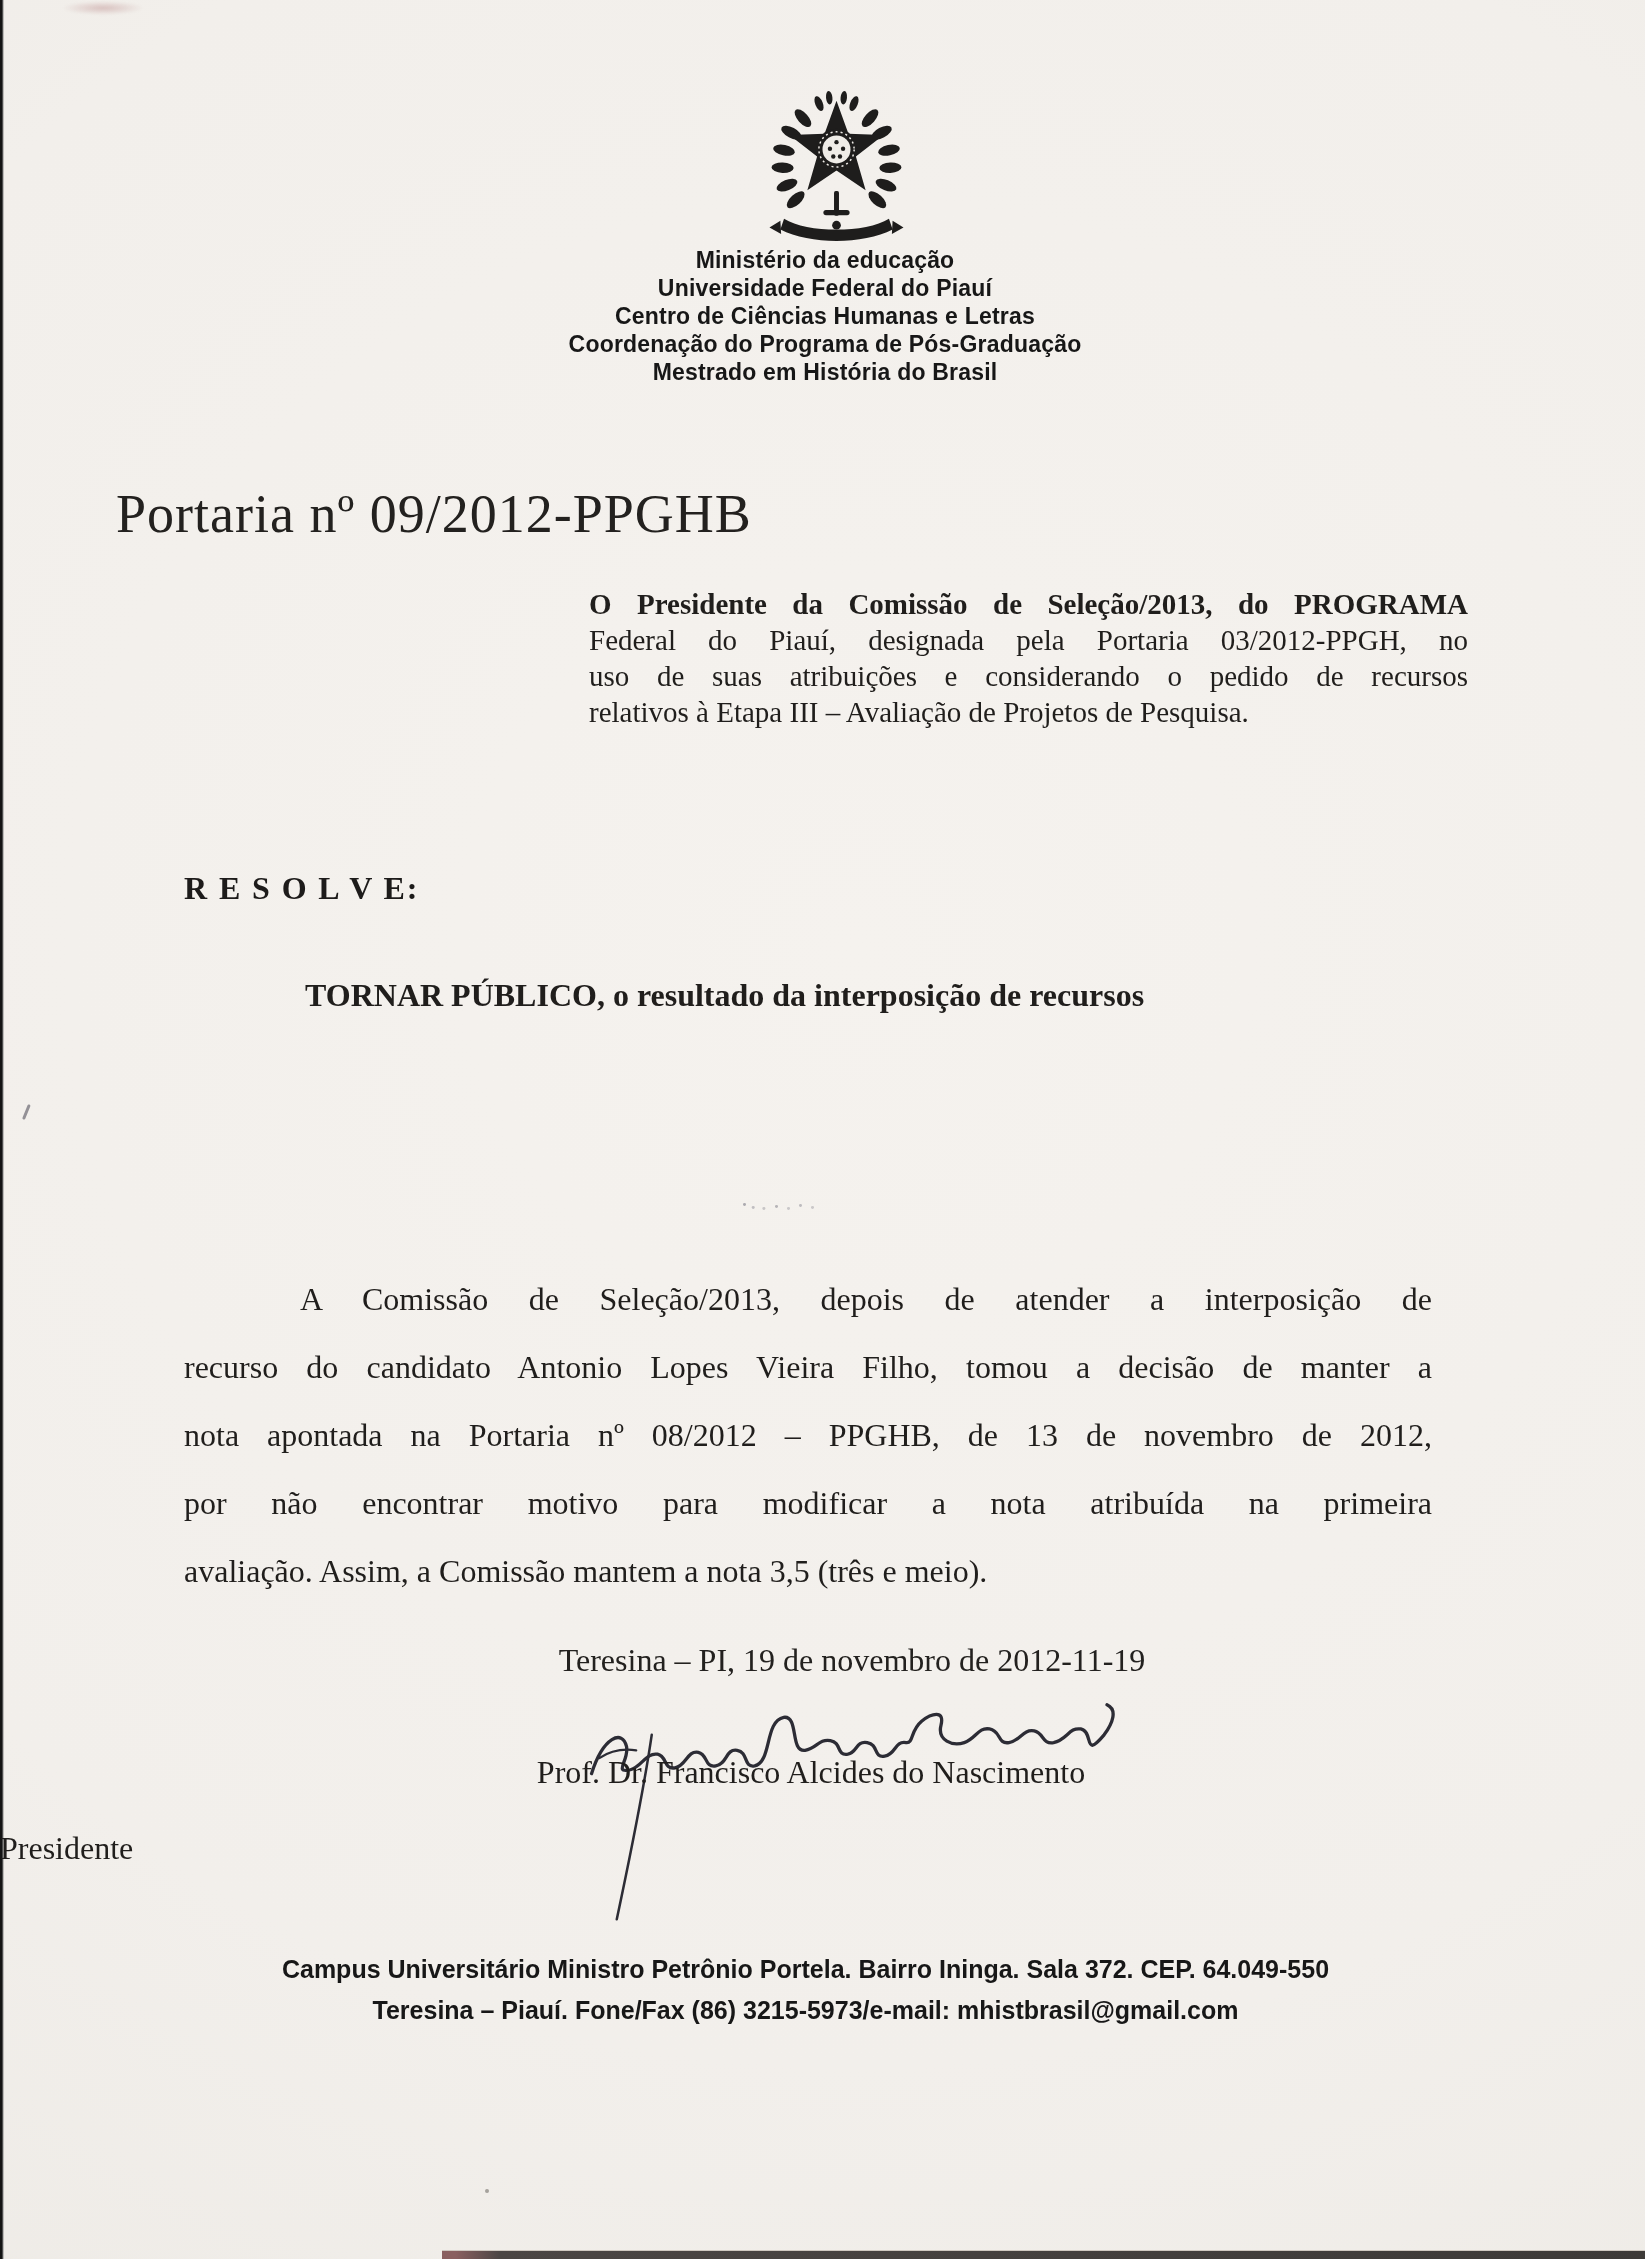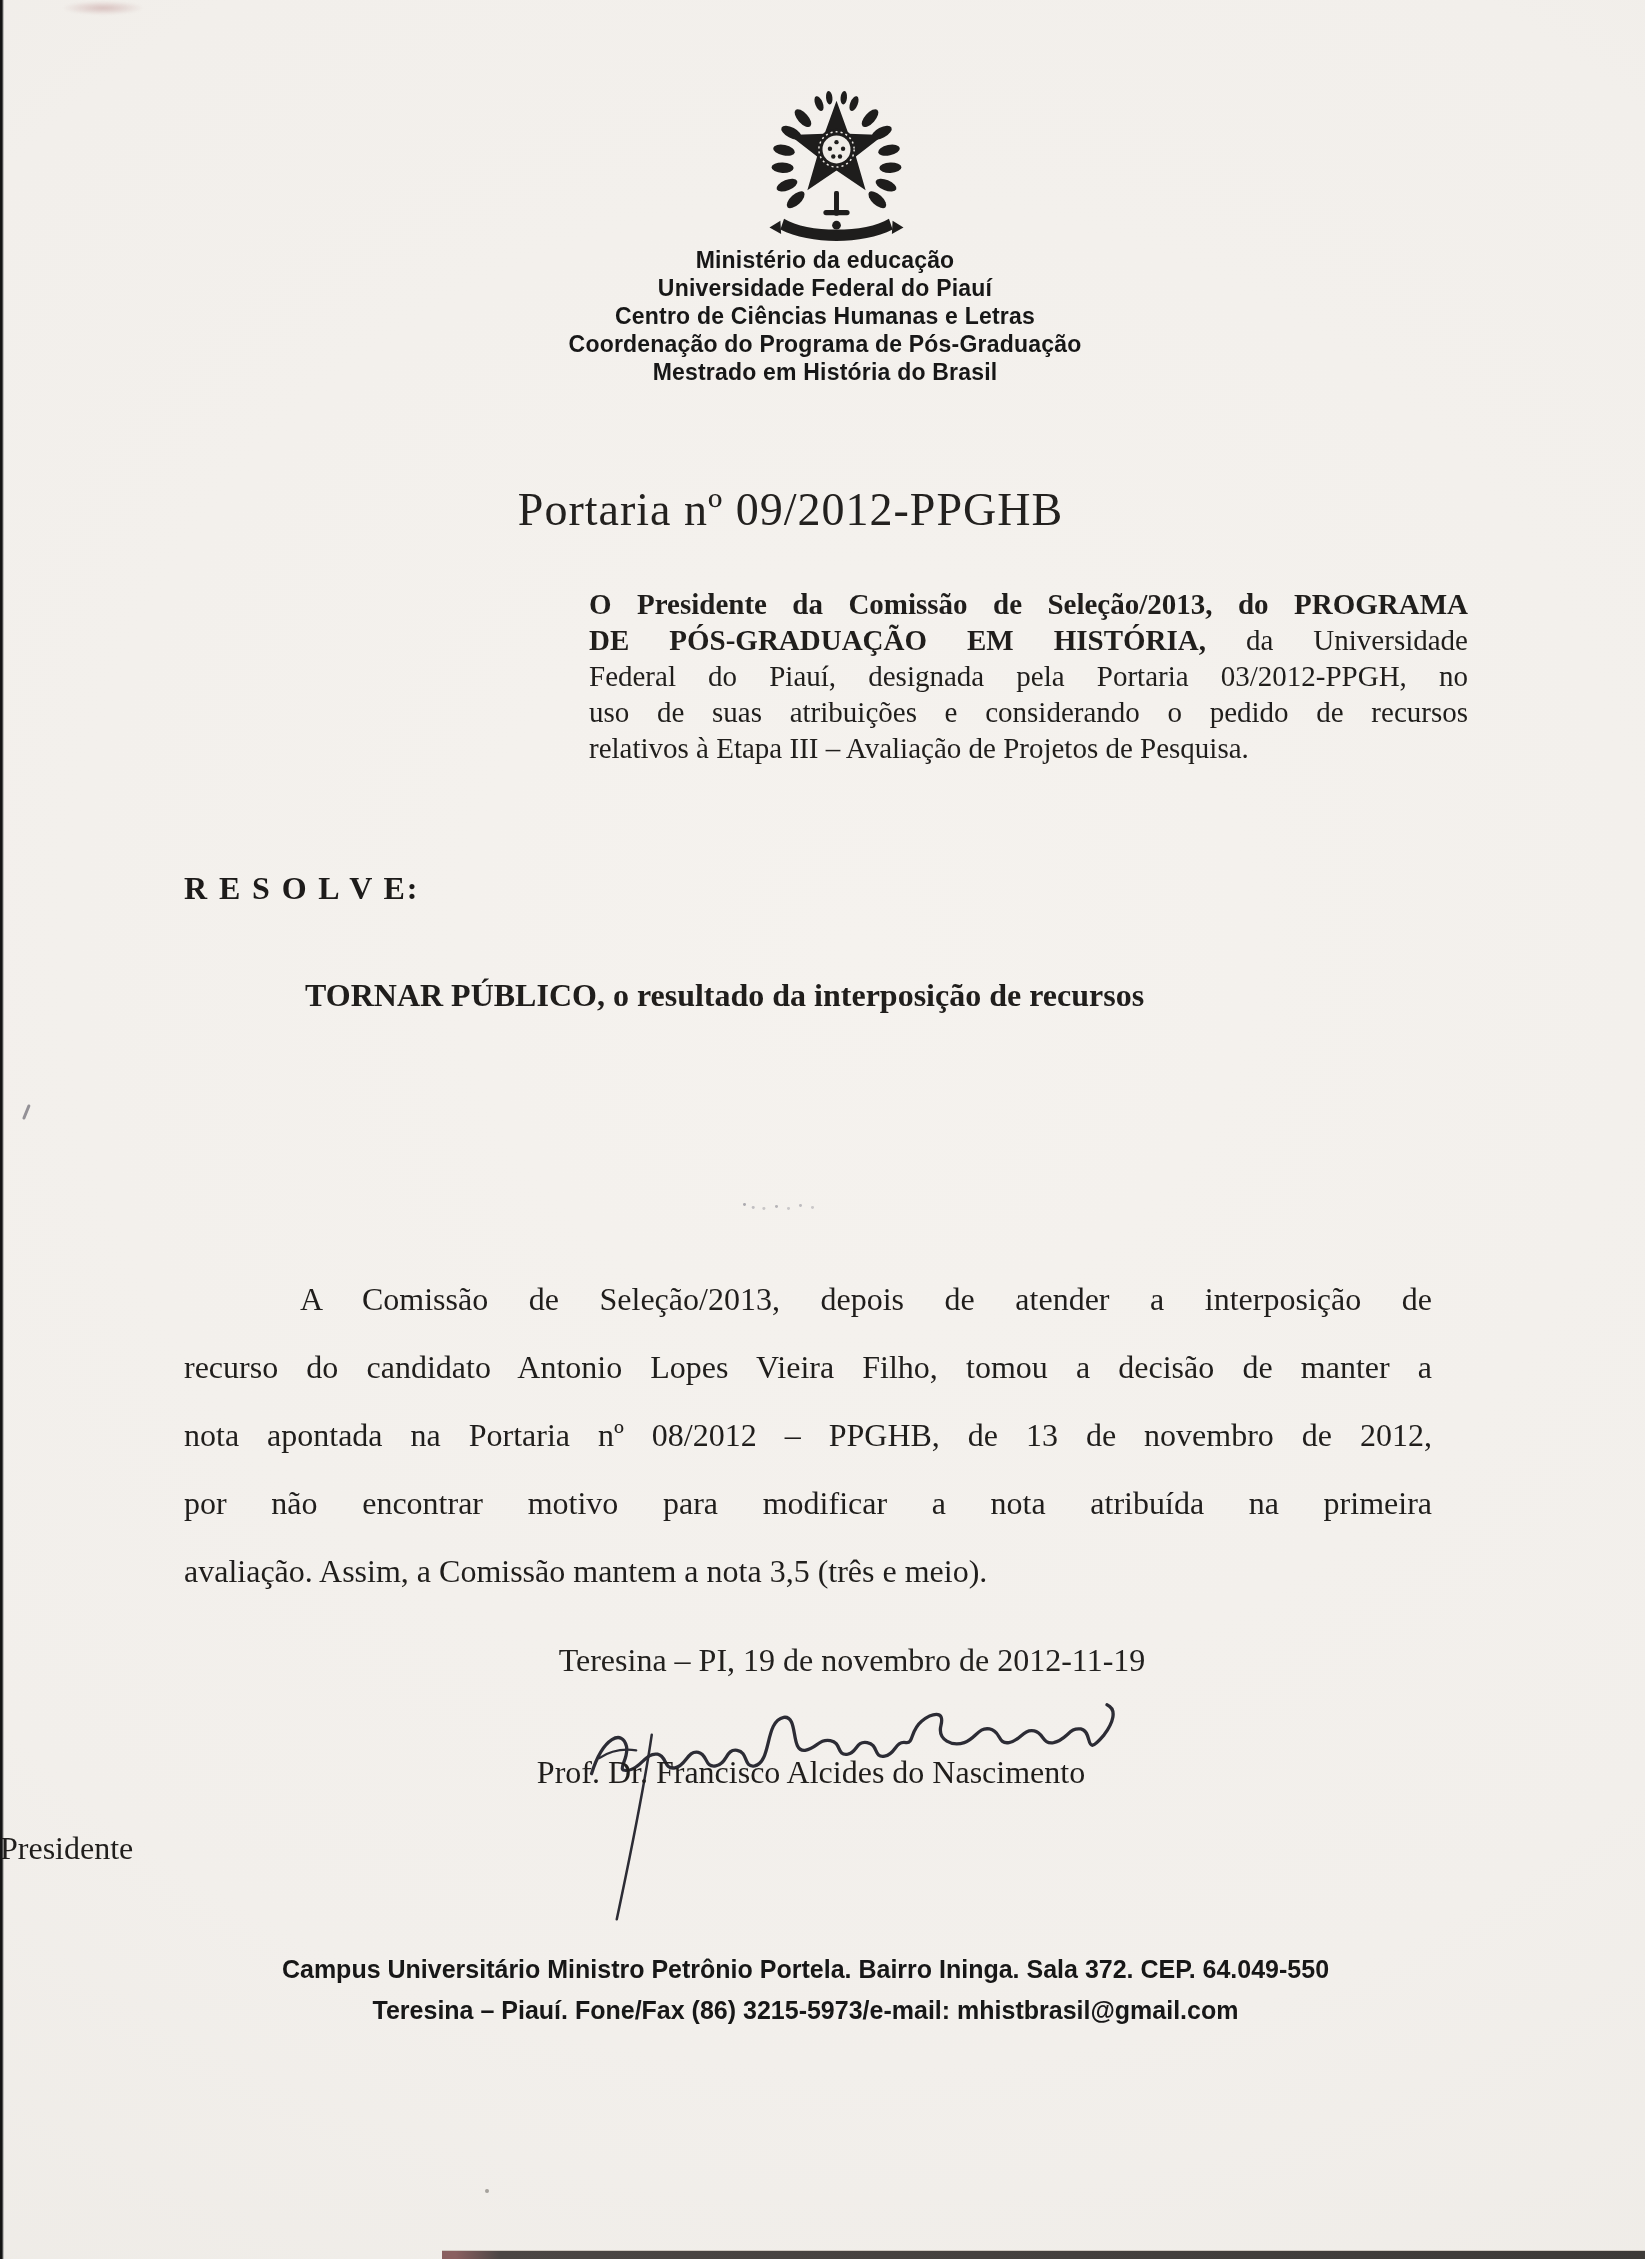--- a/index.html
+++ b/index.html
@@ -34,22 +34,22 @@
   
   .crest { position:absolute; left:763px; top:89px; width:147px; height:153px; }
   .crest svg { width:100%; height:100%; }
 
   
   .letterhead { position:absolute; left:0; top:246px; width:1650px; text-align:center;
     font-family:"Liberation Sans", sans-serif; font-weight:bold; font-size:23px; line-height:28px;
     color:#171717; letter-spacing:0.2px; }
 
   
-  .title { position:absolute; left:116px; top:483px; width:1349px; text-align:center;
-    font-size:46px; font-weight:400; letter-spacing:1px; margin:0; color:#23211f; }
+  .title { position:absolute; left:116px; top:483px; width:1349px; 
+    font-size:54px; font-weight:400; letter-spacing:1px; margin:0; color:#23211f; }
 
   
   .jlines .line { text-align:justify; text-align-last:justify; }
   .jlines .line:last-child { text-align-last:left; }
 
   .preamble { position:absolute; left:589px; top:586px; width:879px;
     font-size:29px; line-height:36px; }
   .preamble b { font-weight:bold; }
 
   .resolve { position:absolute; left:184px; top:870px; font-size:32px; font-weight:bold;
@@ -140,21 +140,20 @@
       <div class="line">Universidade Federal do Piauí</div>
       <div class="line">Centro de Ciências Humanas e Letras</div>
       <div class="line">Coordenação do Programa de Pós-Graduação</div>
       <div class="line">Mestrado em História do Brasil</div>
     </div>
 
   <h1 class="title">Portaria nº 09/2012-PPGHB</h1>
 
   <div class="preamble jlines">
       <div class="line"><b>O Presidente da Comissão de Seleção/2013, do PROGRAMA</b></div>
-      <div class="line"><b>DE PÓS-GRADUAÇÃO EM HISTÓRIA,</b> da Universidade</div>
       <div class="line">Federal do Piauí, designada pela Portaria 03/2012-PPGH, no</div>
       <div class="line">uso de suas atribuições e considerando o pedido de recursos</div>
       <div class="line">relativos à Etapa III – Avaliação de Projetos de Pesquisa.</div>
     </div>
 
   <div class="resolve">R E S O L V E:</div>
 
   <div class="resolution jlines">
       <div class="line">TORNAR PÚBLICO, o resultado da interposição de recursos</div>
     </div>

